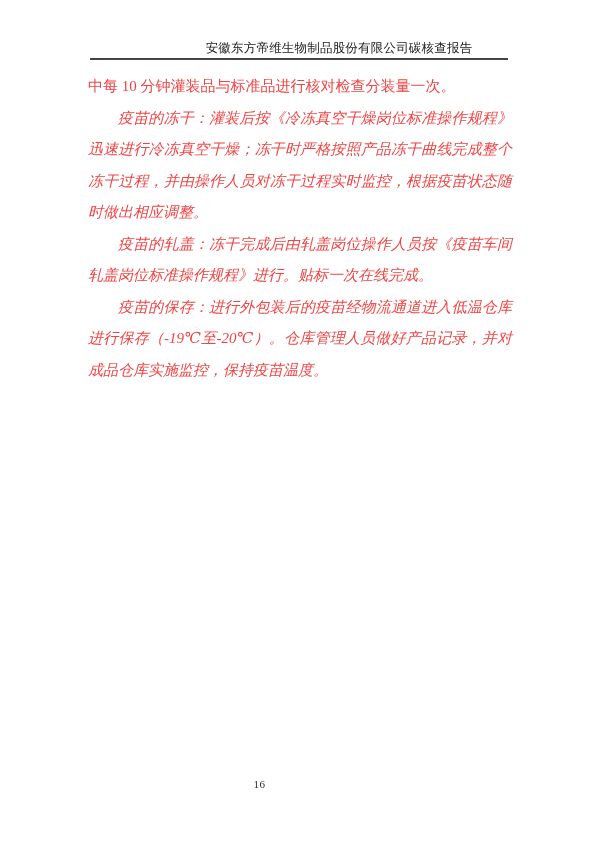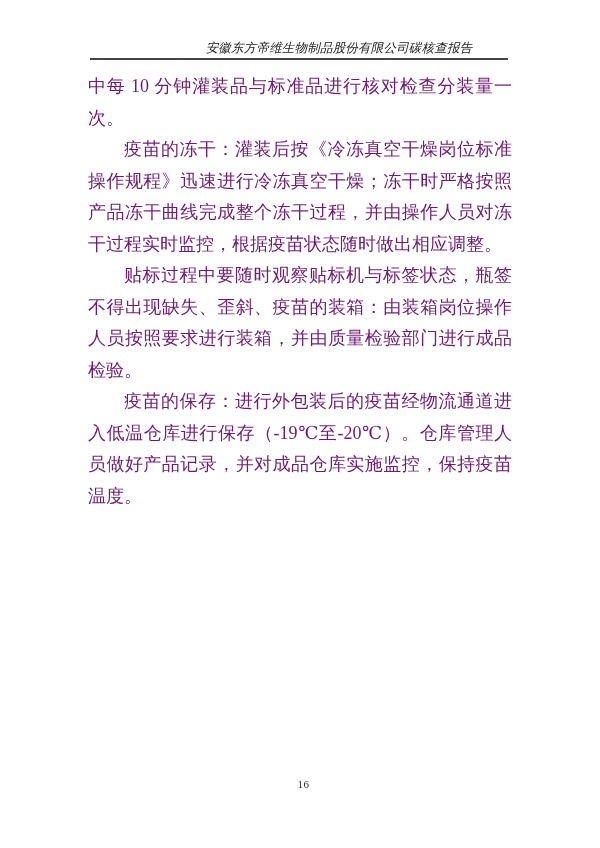--- a/index.html
+++ b/index.html
@@ -23,73 +23,72 @@
     position: absolute;
     top: 41px;
     left: 90px;
     width: 418px;
     border-bottom: 2px solid #454545;
     padding-bottom: 3px;
     text-align: center;
   }
   .doc-header .title {
     display: block;
-    font-style: italic;
     font-size: 12.5px;
     line-height: 14px;
     letter-spacing: 0.2px;
     color: #212121;
     text-indent: 80px;
     white-space: nowrap;
   }
   .doc-body {
     position: absolute;
     top: 71px;
     left: 88px;
     width: 424px;
-    font-size: 18px;
+    font-size: 15px;
     line-height: 31.5px;
-    color: #701a75;
+    color: #ef4444;
     text-align: justify;
   }
   .para {
     margin: 0;
     word-break: break-all;
   }
   .para.indent {
     text-indent: 2em;
+    font-style: italic;
   }
   .doc-footer {
     position: absolute;
     top: 774px;
     left: 0;
     width: 519px;
     text-align: center;
-    padding-left: 44px;
   }
   .page-number {
     font-size: 11px;
     line-height: 13px;
     color: #2e2e2e;
     letter-spacing: 0.5px;
   }
 </style>
 </head>
 <body>
 
 <div class="page">
 
   <div class="doc-header">
     <span class="title">安徽东方帝维生物制品股份有限公司碳核查报告</span>
   </div>
 
   <div class="doc-body">
       <p class="para">中每 10 分钟灌装品与标准品进行核对检查分装量一次。</p>
       <p class="para indent">疫苗的冻干：灌装后按《冷冻真空干燥岗位标准操作规程》迅速进行冷冻真空干燥；冻干时严格按照产品冻干曲线完成整个冻干过程，并由操作人员对冻干过程实时监控，根据疫苗状态随时做出相应调整。</p>
-      <p class="para indent">贴标过程中要随时观察贴标机与标签状态，瓶签不得出现缺失、歪斜、疫苗的装箱：由装箱岗位操作人员按照要求进行装箱，并由质量检验部门进行成品检验。</p>
+      <p class="para indent">疫苗的轧盖：冻干完成后由轧盖岗位操作人员按《疫苗车间轧盖岗位标准操作规程》进行。贴标一次在线完成。</p>
       <p class="para indent">疫苗的保存：进行外包装后的疫苗经物流通道进入低温仓库进行保存（-19℃至-20℃）。仓库管理人员做好产品记录，并对成品仓库实施监控，保持疫苗温度。</p>
     </div>
 
   <div class="doc-footer">
     <span class="page-number">16</span>
   </div>
 
 </div>
 
 </body></html>

